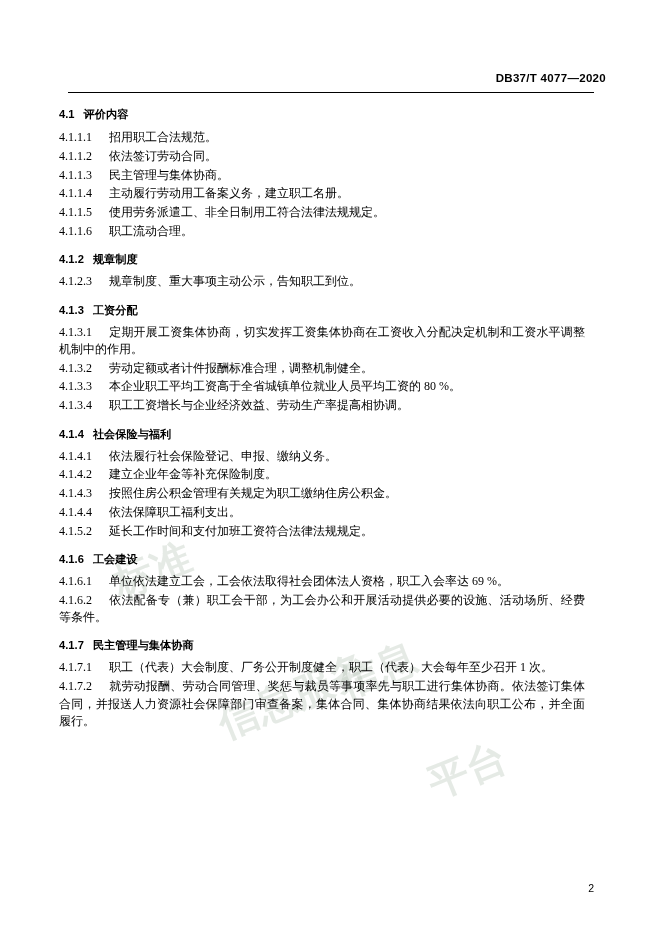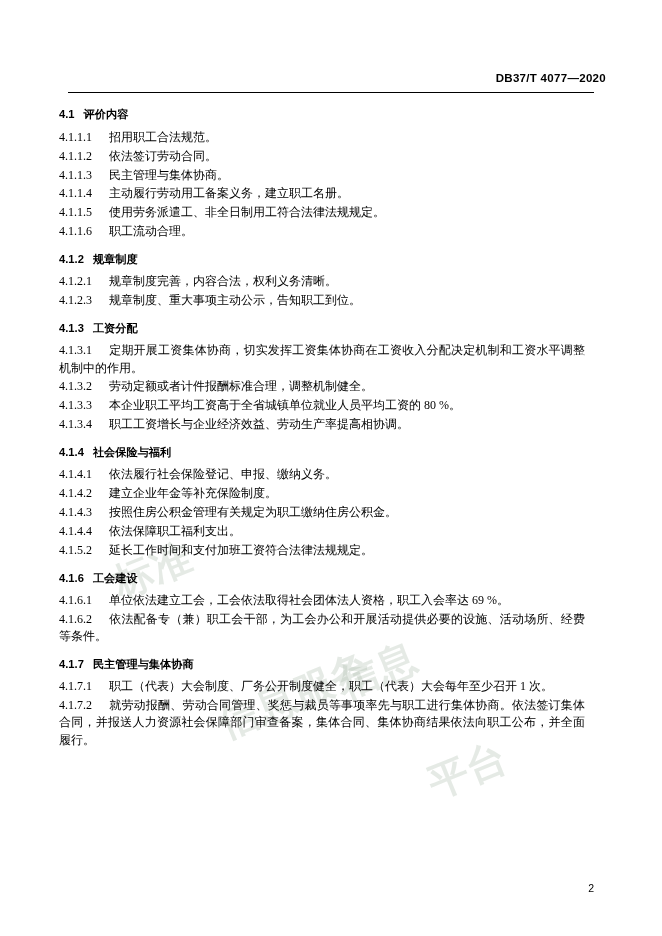--- a/index.html
+++ b/index.html
@@ -124,21 +124,20 @@
 
   <div class="content" id="content">
       <div class="h2"><span class="num">4.1</span><span>评价内容</span></div>
       <div class="para"><span class="num">4.1.1.1</span><span>招用职工合法规范。</span></div>
       <div class="para"><span class="num">4.1.1.2</span><span>依法签订劳动合同。</span></div>
       <div class="para"><span class="num">4.1.1.3</span><span>民主管理与集体协商。</span></div>
       <div class="para"><span class="num">4.1.1.4</span><span>主动履行劳动用工备案义务，建立职工名册。</span></div>
       <div class="para"><span class="num">4.1.1.5</span><span>使用劳务派遣工、非全日制用工符合法律法规规定。</span></div>
       <div class="para"><span class="num">4.1.1.6</span><span>职工流动合理。</span></div>
       <div class="h3"><span class="num">4.1.2</span><span>规章制度</span></div>
-      <div class="para"><span class="num">4.1.2.1</span><span>规章制度完善，内容合法，权利义务清晰。</span></div>
       <div class="para"><span class="num">4.1.2.3</span><span>规章制度、重大事项主动公示，告知职工到位。</span></div>
       <div class="h3"><span class="num">4.1.3</span><span>工资分配</span></div>
       <div class="para"><span class="num">4.1.3.1</span><span>定期开展工资集体协商，切实发挥工资集体协商在工资收入分配决定机制和工资水平调整机制中的作用。</span></div>
       <div class="para"><span class="num">4.1.3.2</span><span>劳动定额或者计件报酬标准合理，调整机制健全。</span></div>
       <div class="para"><span class="num">4.1.3.3</span><span>本企业职工平均工资高于全省城镇单位就业人员平均工资的 80 %。</span></div>
       <div class="para"><span class="num">4.1.3.4</span><span>职工工资增长与企业经济效益、劳动生产率提高相协调。</span></div>
       <div class="h3"><span class="num">4.1.4</span><span>社会保险与福利</span></div>
       <div class="para"><span class="num">4.1.4.1</span><span>依法履行社会保险登记、申报、缴纳义务。</span></div>
       <div class="para"><span class="num">4.1.4.2</span><span>建立企业年金等补充保险制度。</span></div>
       <div class="para"><span class="num">4.1.4.3</span><span>按照住房公积金管理有关规定为职工缴纳住房公积金。</span></div>

